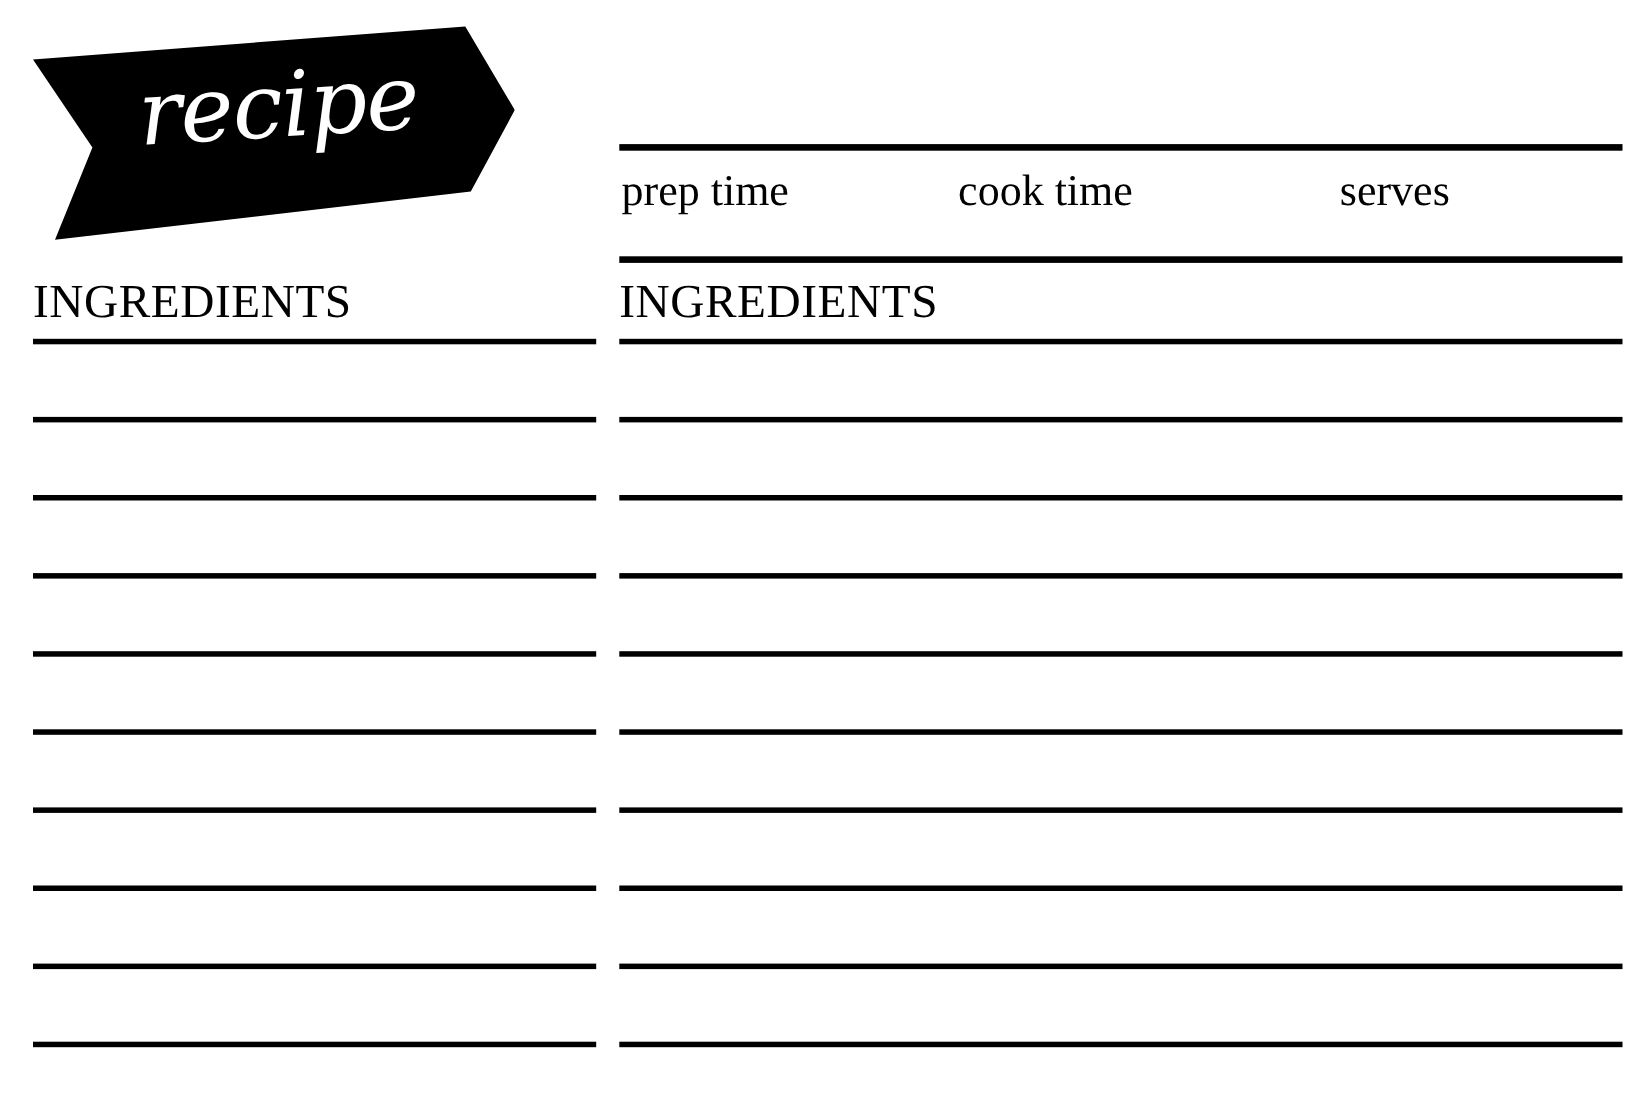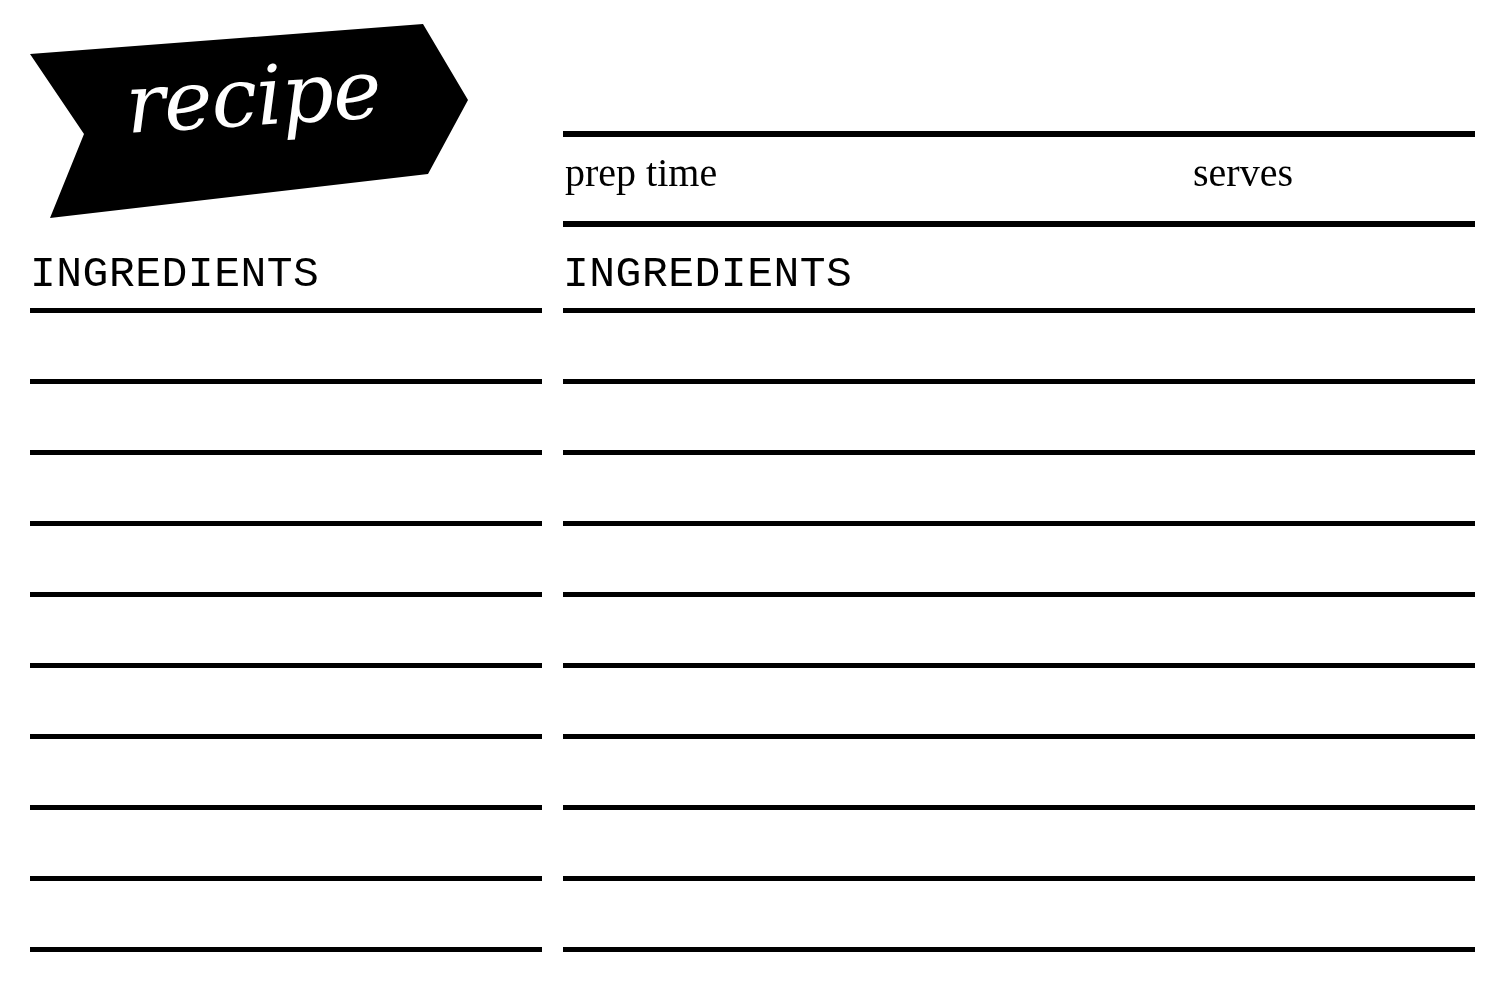--- a/index.html
+++ b/index.html
@@ -59,41 +59,40 @@
     top: 131px;
     width: 912px;
   }
   .rule-thick {
     height: 6px;
     background: #000;
     width: 100%;
   }
   .top-fields-labels {
     position: relative;
-    height: 84px;
+    height: 96px;
   }
   .field-label {
     position: absolute;
     top: 16px;
     font-size: 40px;
     line-height: 1;
     white-space: nowrap;
   }
   .field-prep { left: 2px; }
   .field-cook { left: 308px; }
-  .field-serves { left: 630px; text-align: center; }
+  .field-serves { left: 655px; text-align: center; }
 
   
   .heading {
     position: absolute;
     font-size: 43px;
     letter-spacing: 0.5px;
     line-height: 1;
     white-space: nowrap;
-    font-family: Liberation Mono, monospace;
   }
   .heading-ingredients {
     left: 30px;
     top: 253px;
   }
   .heading-directions {
     left: 563px;
     top: 253px;
   }
 
@@ -130,20 +129,21 @@
     <svg class="banner-shape" viewBox="0 0 440 200" preserveAspectRatio="none">
       <polygon points="2,32 395,2 440,78 400,152 22,196 56,112" fill="#000000"></polygon>
     </svg>
     <div class="banner-text">recipe</div>
   </div>
 
   <div class="top-fields">
     <div class="rule-thick"></div>
     <div class="top-fields-labels">
       <span class="field-label field-prep">prep time</span>
+      <span class="field-label field-cook">cook time</span>
       <span class="field-label field-serves">serves</span>
     </div>
     <div class="rule-thick"></div>
   </div>
 
   <div class="heading heading-ingredients">INGREDIENTS</div>
   <div class="heading heading-directions">INGREDIENTS</div>
 
   <div class="lines-col lines-left">
     <div class="line-row"></div>

